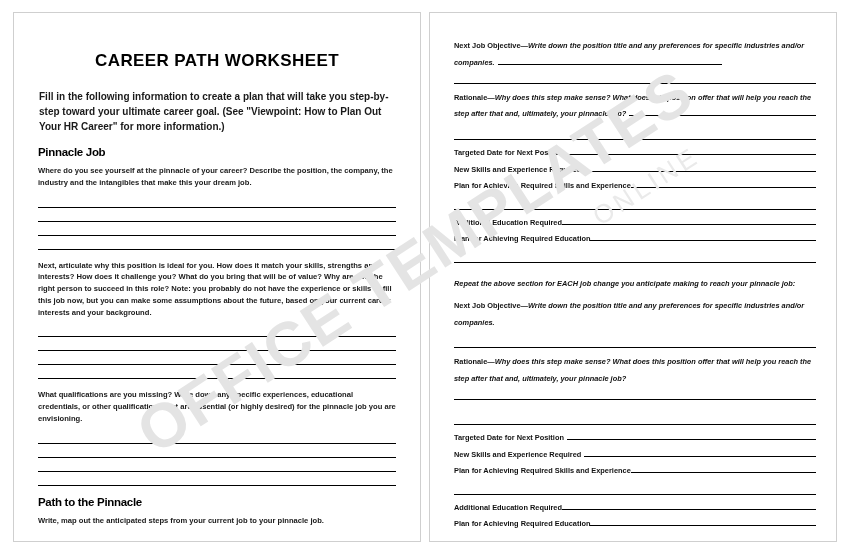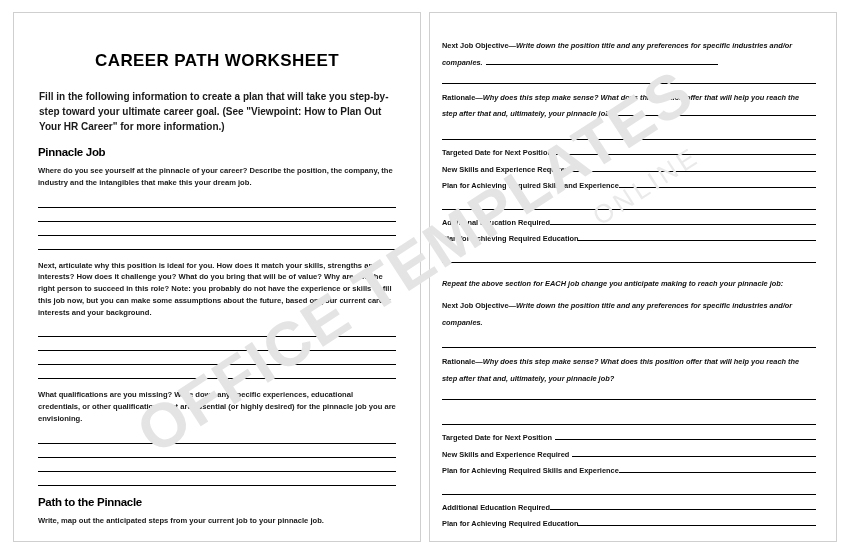--- a/index.html
+++ b/index.html
@@ -34,21 +34,21 @@
   }
 
   .page-inner {
     position: absolute;
     left: 24px;
     right: 24px;
     top: 22px;
     bottom: 10px;
   }
   .page.right .page-inner {
-    left: 12px;
+    left: 24px;
     right: 20px;
     top: 26px;
   }
 
   
   .doc-title {
     font-size: 17px;
     font-weight: bold;
     text-align: center;
     letter-spacing: 0.4px;

